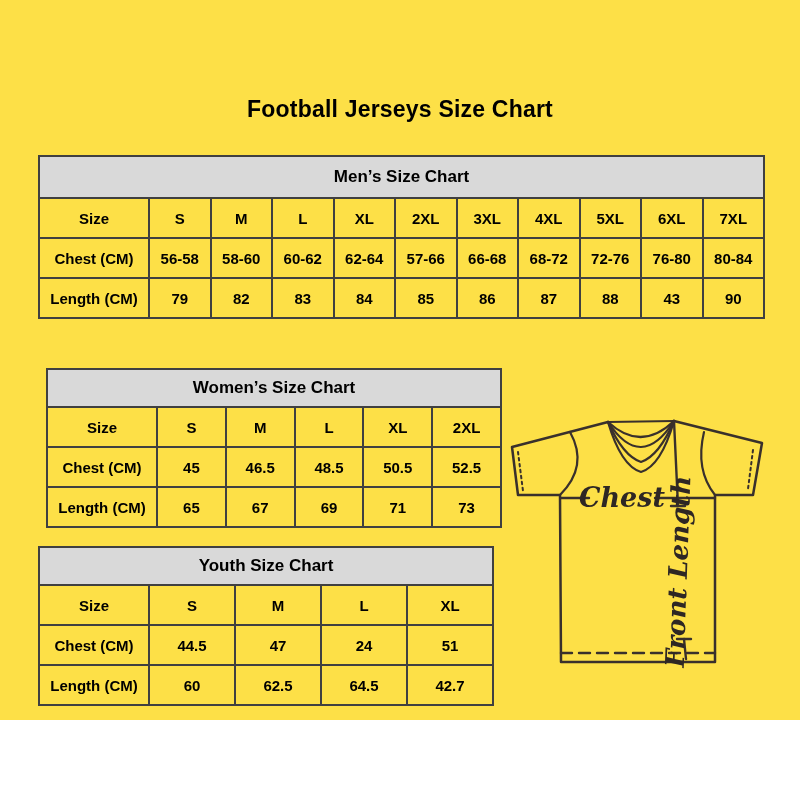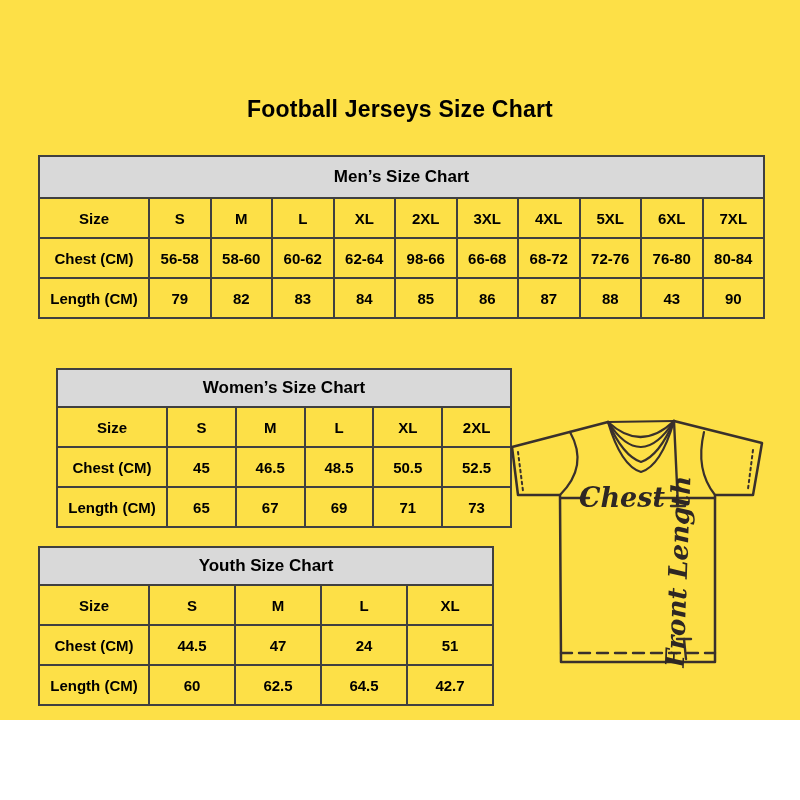--- a/index.html
+++ b/index.html
@@ -17,21 +17,21 @@
   }
   table.size-table td {
     border:2px solid #404040; text-align:center; vertical-align:middle;
     font-size:15px; padding:0; overflow:hidden; white-space:nowrap;
   }
   table.size-table tr.hd td {
     background:#d9d9d9; font-size:17px; height:40px;
   }
   table.size-table tr.dr td { height:38px; }
   #men-table   { left:38px; top:143px; width:725px;margin-top:12px; }
-  #women-table { left:56px; top:368px; width:454px; }
+  #women-table { left:46px; top:368px; width:454px; }
   #youth-table { left:38px; top:546px; width:454px;border-radius:29px; }
   #women-table tr.hd td, #youth-table tr.hd td { height:36px; }
   .jersey-svg { position:absolute; left:505px; top:408px; width:280px; height:285px; }
   .jersey-svg text {
     font-family:"DejaVu Serif", serif; font-style:italic; font-weight:bold;
   }
 </style>
 </head>
 <body>
 
@@ -69,21 +69,21 @@
         <td>5XL</td>
         <td>6XL</td>
         <td>7XL</td>
       </tr>
       <tr class="dr">
         <td>Chest (CM)</td>
         <td>56-58</td>
         <td>58-60</td>
         <td>60-62</td>
         <td>62-64</td>
-        <td>98-66</td>
+        <td>57-66</td>
         <td>66-68</td>
         <td>68-72</td>
         <td>72-76</td>
         <td>76-80</td>
         <td>80-84</td>
       </tr>
       <tr class="dr">
         <td>Length (CM)</td>
         <td>79</td>
         <td>82</td>

